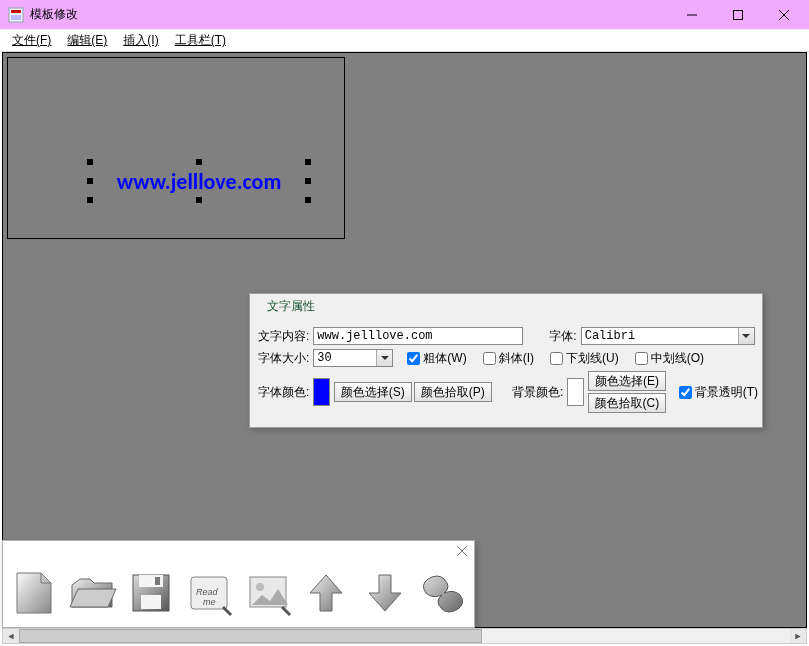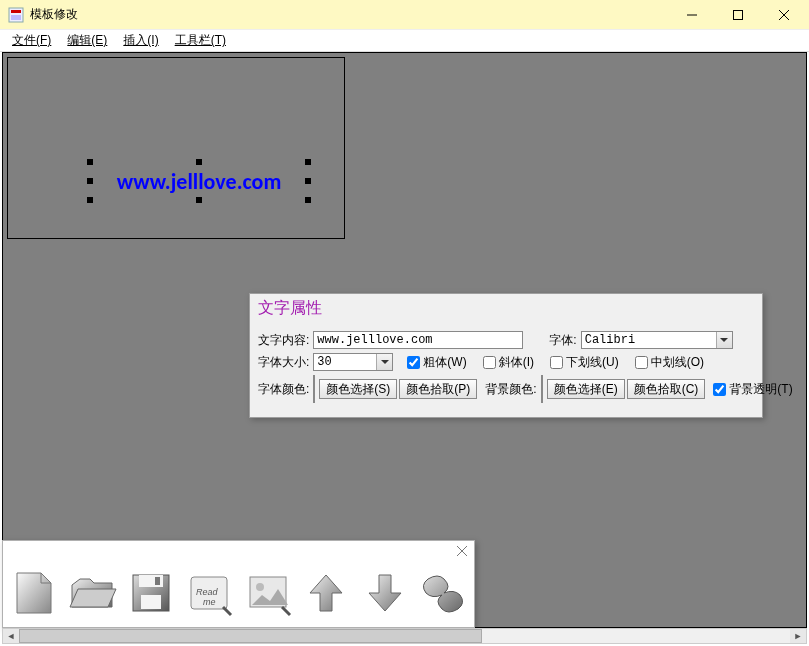--- a/index.html
+++ b/index.html
@@ -1,38 +1,38 @@
 <!DOCTYPE html>
 <html><head>
 <meta charset="utf-8">
 <style>
 * { box-sizing: border-box; margin: 0; padding: 0; }
 body { font-family: "Microsoft YaHei", SimSun, Arial, sans-serif; font-size: 12px; background: #fff; overflow: hidden; width: 809px; height: 646px; position: relative; }
 
-.titlebar { height: 30px; background: #fef9c3; display: flex; align-items: center; padding: 0 2px 0 8px; border-bottom: 1px solid #eee; }
+.titlebar { height: 30px; background: #f0abfc; display: flex; align-items: center; padding: 0 2px 0 8px; border-bottom: 1px solid #eee; }
 .titlebar .appicon { width: 16px; height: 16px; margin-right: 6px; }
 .titlebar .title { flex: 1; font-size: 12px; }
 .titlebar .wcontrols { display: flex; }
 .titlebar .wbtn { width: 46px; height: 30px; display: flex; align-items: center; justify-content: center; cursor: pointer; }
 
 .menubar { height: 22px; background: #fff; display: flex; align-items: center; padding: 0 6px; gap: 4px; border-bottom: 1px solid #ddd; }
 .menubar .mitem { padding: 2px 6px; cursor: pointer; text-decoration: underline; }
 
 .workarea { position: absolute; top: 52px; left: 2px; right: 2px; bottom: 18px; background: #808080; border: 1px solid #000000; overflow: hidden; }
 
 .canvas-rect { position: absolute; top: 4px; left: 4px; width: 338px; height: 182px; border: 1px solid #000; background: #808080; }
 .text-sel { position: absolute; top: 104px; left: 82px; width: 218px; height: 38px; display: flex; align-items: center; justify-content: center; }
 .text-sel .seltext { color: #0000ff; font-weight: bold; font-family: Calibri, Arial; font-size: 22px; white-space: nowrap; }
 .handle { position: absolute; width: 6px; height: 6px; background: #000; }
 .h-tl { top: -3px; left: -3px; } .h-tm { top: -3px; left: 50%; margin-left: -3px; } .h-tr { top: -3px; right: -3px; }
 .h-ml { top: 50%; left: -3px; margin-top: -3px; } .h-mr { top: 50%; right: -3px; margin-top: -3px; }
 .h-bl { bottom: -3px; left: -3px; } .h-bm { bottom: -3px; left: 50%; margin-left: -3px; } .h-br { bottom: -3px; right: -3px; }
 
 .dialog { position: absolute; top: 240px; left: 246px; width: 514px; background: #f0f0f0; border: 1px solid #9e9e9e; box-shadow: 2px 2px 6px rgba(0,0,0,0.25); }
-.dialog .dlgtitle { padding: 4px 8px; color: #a21caf; font-size: 16px; }
+.dialog .dlgtitle { padding: 4px 17px; color: #14532d; font-size: 12px; }
 .dialog .dlgbody { padding: 4px 4px 10px 8px; }
 .dialog .row { display: flex; align-items: center; margin: 4px 0; gap: 4px; flex-wrap: nowrap; }
 .dialog label { white-space: nowrap; }
 .tinput { border: 1px solid #888; font-family: "Courier New", monospace; font-size: 12px; padding: 1px 3px; height: 18px; background: #fff; }
 .combo { border: 1px solid #888; font-size: 12px; height: 18px; background: #fff; position: relative; display: inline-flex; align-items: center; padding: 0 3px; }
 .combo .arrow { position: absolute; right: 0; top: 0; bottom: 0; width: 16px; background: linear-gradient(#f4f4f4,#ddd); border-left: 1px solid #aaa; display: flex; align-items: center; justify-content: center; }
 .combo .arrow::after { content: ""; border-left: 4px solid transparent; border-right: 4px solid transparent; border-top: 4px solid #333; }
 .chk { display: inline-flex; align-items: center; gap: 3px; white-space: nowrap; }
 .chk input { width: 13px; height: 13px; }
 .btn { background: linear-gradient(#fdfdfd,#e3e3e3); border: 1px solid #888; padding: 1px 6px; font-size: 12px; height: 20px; cursor: pointer; white-space: nowrap; }
@@ -107,21 +107,21 @@
 
   <div class="dialog">
     <div class="dlgtitle">文字属性</div>
     <div class="dlgbody">
 
       <div class="row">
         <label>文字内容:</label>
         <input class="tinput" style="width: 210px;" value="www.jelllove.com">
         <span style="width:18px"></span>
         <label>字体:</label>
-        <div class="combo" style="width:152px">
+        <div class="combo" style="width:174px">
           <span style="font-family:'Courier New'">Calibri</span>
           <span class="arrow"></span>
         </div>
       </div>
 
       <div class="row">
         <label>字体大小:</label>
         <div class="combo" style="width:80px">
           <span style="font-family:'Courier New'">30</span>
           <span class="arrow"></span>
@@ -151,21 +151,21 @@
       <div class="row" style="align-items:center">
         <label>字体颜色:</label>
         <div class="swatch" style="background:#0000ff"></div>
         <div style="display:flex;gap:2px">
           <button class="btn">颜色选择(S)</button>
           <button class="btn">颜色拾取(P)</button>
         </div>
         <span style="width:22px"></span>
         <label>背景颜色:</label>
         <div class="swatch" style="background:#ffffff"></div>
-        <div style="display:flex;flex-direction:row;gap:2px">
+        <div style="display:flex;flex-direction:column;gap:2px">
           <button class="btn">颜色选择(E)</button>
           <button class="btn">颜色拾取(C)</button>
         </div>
         <span style="width:8px"></span>
         <label class="chk">
             <input type="checkbox" checked="" style="">
             <span>背景透明(T)</span>
           </label>
       </div>
 

